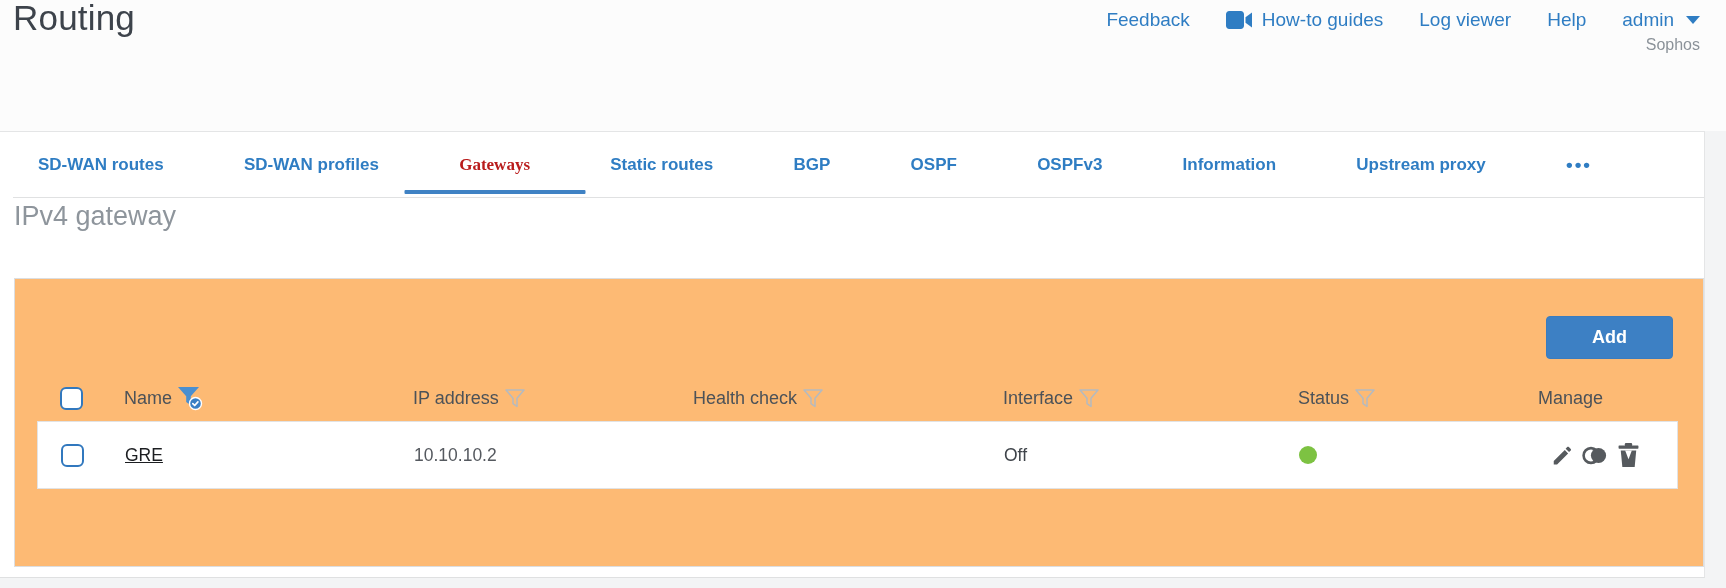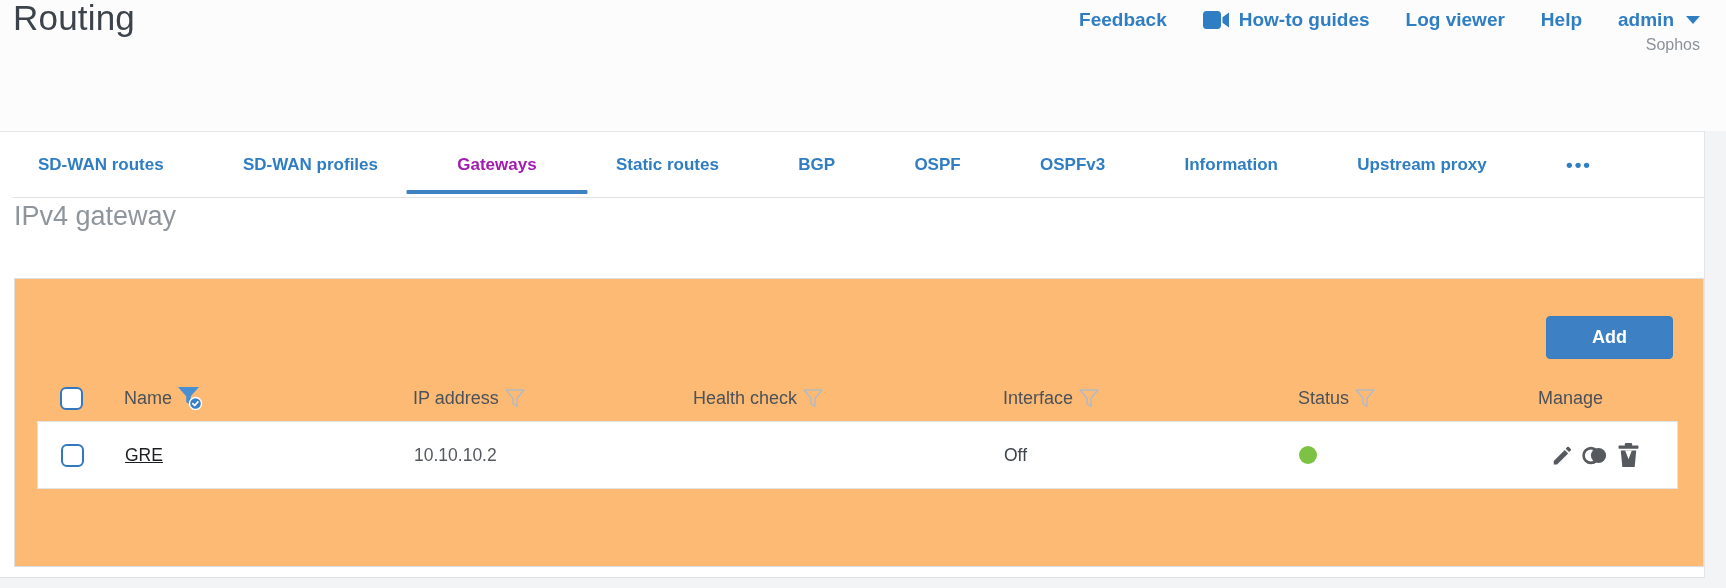--- a/index.html
+++ b/index.html
@@ -5,41 +5,41 @@
   * { margin:0; padding:0; box-sizing:border-box; }
   body { background:#e9eaeb; font-family:"Liberation Sans", sans-serif; }
   .screen {
     position:relative; width:1726px; height:588px;
     background:#f3f4f5; overflow:hidden;
     font-family:"Liberation Sans", sans-serif;
   }
   
   .top-band { position:absolute; top:0; left:0; width:1726px; height:131px; background:#fcfcfc; }
   .page-title { position:absolute; top:-2px; left:13px; font-size:35px; font-weight:400; color:#3d434b; letter-spacing:.2px; }
-  .top-links { position:absolute; top:9px; right:26px; display:flex; align-items:center; gap:36px;font-weight:bold; }
+  .top-links { position:absolute; top:9px; right:26px; display:flex; align-items:center; gap:36px; }
   .top-link { font-size:19px; color:#2f7dc3; cursor:pointer; display:flex; align-items:center; gap:10px; white-space:nowrap; }
   .caret { width:0; height:0; border-left:7px solid transparent; border-right:7px solid transparent; border-top:8px solid #2f7dc3; margin-left:2px; }
   .brand { position:absolute; top:36px; right:26px; font-size:16px; color:#8b9299; }
 
   
   .white-panel {
     position:absolute; top:131px; left:0; width:1705px; height:447px;
     background:#fff; border-top:1px solid #e4e5e6; border-right:1px solid #e4e5e6; border-bottom:1px solid #dfe0e1;
   }
   .tabbar {
     height:66px; border-bottom:1px solid #e0e1e2;
     display:flex; align-items:stretch; justify-content:space-between;
     padding:0 112px 0 25px;
     margin-left:13px;
   }
   .tab {
     position:relative; display:flex; align-items:center;
     font-size:17px; font-weight:700; color:#2f7dc3; cursor:pointer; white-space:nowrap;
   }
-  .tab.active { color:#a21caf; }
+  .tab.active { color:#b91c1c;font-family:Liberation Serif, serif; }
   .tab.active::after {
     content:""; position:absolute; bottom:3px; left:50%; transform:translateX(-50%);
     width:181px; height:4px; background:#3f82c4; border-radius:1px;
   }
   .tabs-more { display:flex; align-items:center; font-size:19px; font-weight:700; color:#2f7dc3; letter-spacing:2px; cursor:pointer; }
 
   .section-title { position:absolute; top:201px; left:14px; font-size:27px; color:#8e959c; font-weight:400; }
 
   
   .card {

